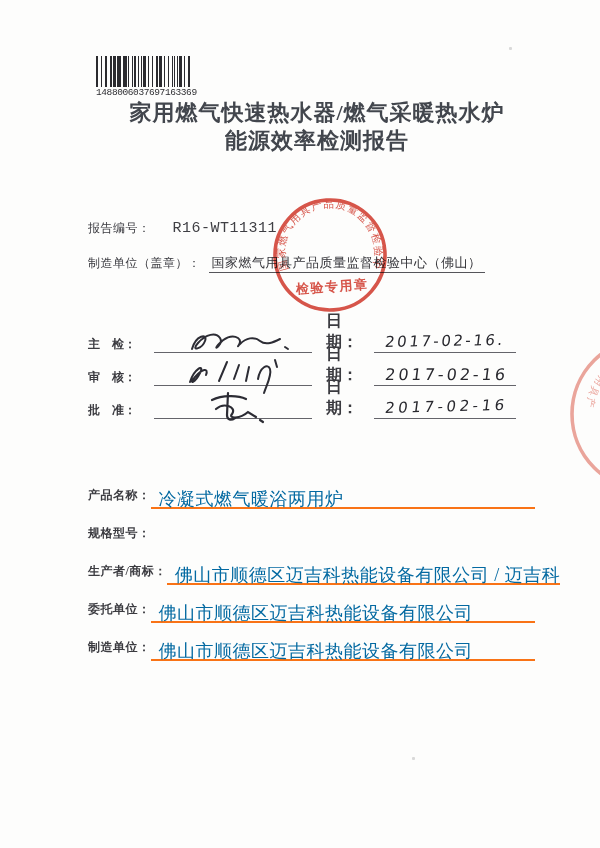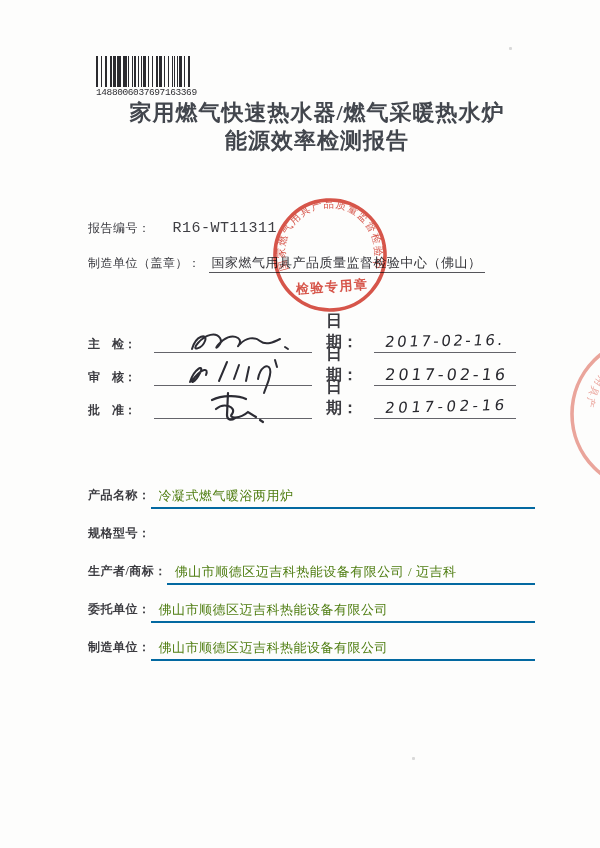--- a/index.html
+++ b/index.html
@@ -45,21 +45,21 @@
     font-family:"DejaVu Sans",sans-serif;color:#28282e;
     font-size:15px;letter-spacing:2.5px;transform:skewX(-8deg) rotate(-1deg);transform-origin:left bottom;}
   .sig-row:nth-child(2) .date-hand{font-size:16px;letter-spacing:3px;transform:skewX(-7deg);}
   .sig-row:nth-child(3) .date-hand{font-size:15px;letter-spacing:3.5px;transform:skewX(-9deg) rotate(-1.5deg);}
   .scribble{position:absolute;left:28px;bottom:-5px;overflow:visible;}
   
   .fields{position:absolute;left:88px;top:487px;width:447px;}
   .field-row{height:38px;position:relative;}
   .field-inner{position:absolute;left:0;top:0;width:100%;height:22px;display:flex;}
   .field-label{flex:none;font-size:12px;font-weight:bold;color:#3b3b40;white-space:nowrap;padding-bottom:3px;letter-spacing:0.5px;}
-  .field-value{flex:1;border-bottom:2px solid #0369a1;font-size:13px;color:#4d7c0f;
+  .field-value{flex:1;border-bottom:2px solid #f97316;font-size:18px;color:#0369a1;
     padding:0 0 3px 8px;white-space:nowrap;letter-spacing:0.5px;}
   
   .speck{position:absolute;background:#d9d9d9;width:3px;height:3px;border-radius:1px;}
 </style>
 </head>
 <body>
 
 <div class="page">
 
   <div class="barcode">

